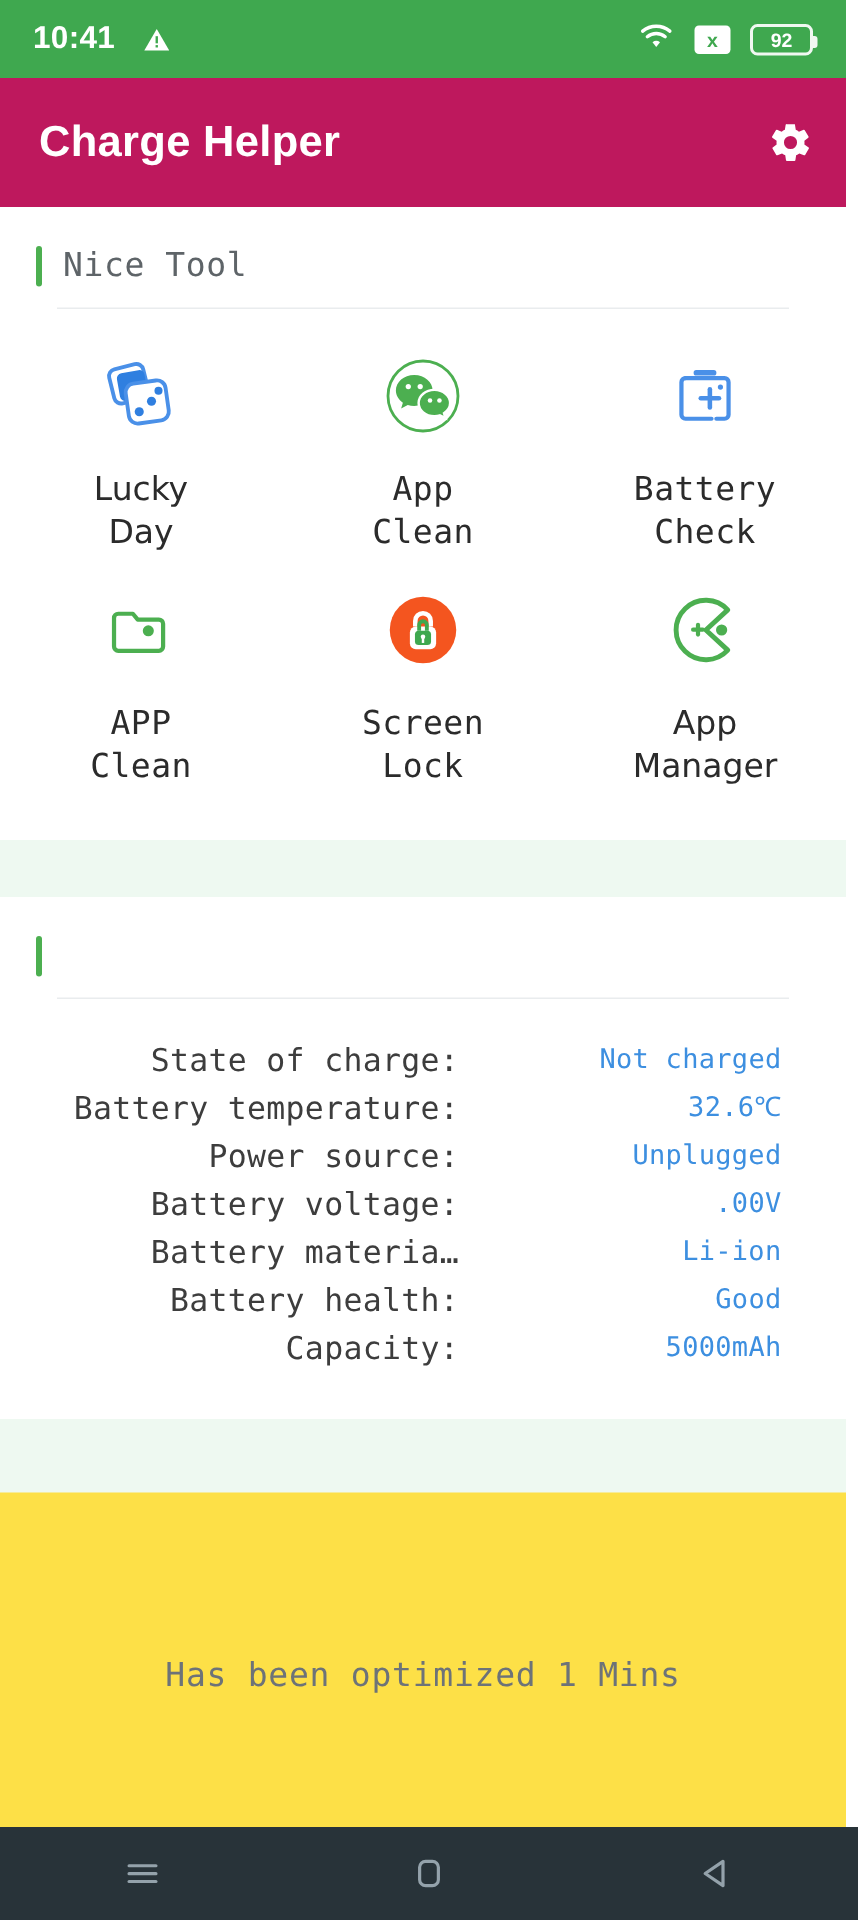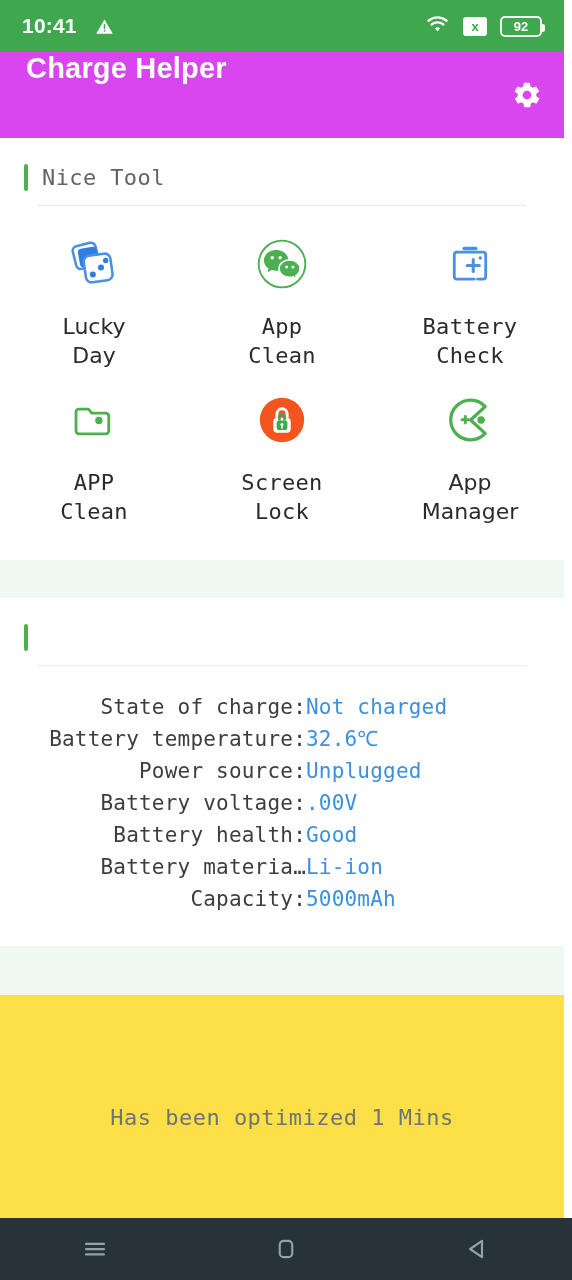--- a/index.html
+++ b/index.html
@@ -43,22 +43,22 @@
   .x-badge {
     width:24px; height:19px; border-radius:3px;
     background:#ffffff; color:#3fa84f;
     font-family:"Liberation Sans", sans-serif;
     font-size:13px; font-weight:700;
     display:flex; align-items:center; justify-content:center;
   }
 
   
   .appbar {
-    height:86px; background:#d946ef;
-    display:flex; 
+    height:86px; background:#be185d;
+    display:flex; align-items:center;
     padding:0 22px 0 26px;
   }
   .app-title {
     font-family:"Liberation Sans", sans-serif;
     font-size:29px; font-weight:700; color:#ffffff;
     letter-spacing:.2px;
   }
   .gear-btn { margin-left:auto; display:flex; align-items:center; }
 
   
@@ -99,22 +99,22 @@
     display:flex; align-items:flex-start;
     margin-bottom:2px; min-height:30px;padding-left:21px;
   }
   .info-label {
     width:285px; text-align:right;
     font-size:21px; line-height:30px; color:#3d3d3d;
     letter-spacing:.2px;
     word-break:break-word;
   }
   .info-value {
-    width:215px; text-align:left;
-    font-size:21px; line-height:30px; color:#3d8fe0;
+    width:215px; text-align:right;
+    font-size:18px; line-height:30px; color:#3d8fe0;
     letter-spacing:.2px;
   }
 
   
   .footer-area {
     position:absolute; left:0; right:0; top:995px; bottom:62px;
     background:#fde047;
     display:flex; align-items:flex-end; justify-content:center;
     padding-bottom:88px;
   }
@@ -285,26 +285,26 @@
       </div>
       <div class="info-row">
         <div class="info-label">Power source:</div>
         <div class="info-value">Unplugged</div>
       </div>
       <div class="info-row">
         <div class="info-label">Battery voltage:</div>
         <div class="info-value">.00V</div>
       </div>
       <div class="info-row">
+        <div class="info-label">Battery materia…</div>
+        <div class="info-value">Li-ion</div>
+      </div>
+      <div class="info-row">
         <div class="info-label">Battery health:</div>
         <div class="info-value">Good</div>
-      </div>
-      <div class="info-row">
-        <div class="info-label">Battery materia…</div>
-        <div class="info-value">Li-ion</div>
       </div>
       <div class="info-row">
         <div class="info-label">Capacity:</div>
         <div class="info-value">5000mAh</div>
       </div>
     </div>
   </div>
 
   <div class="footer-area">
     <div class="footer-text">Has been optimized 1 Mins</div>

